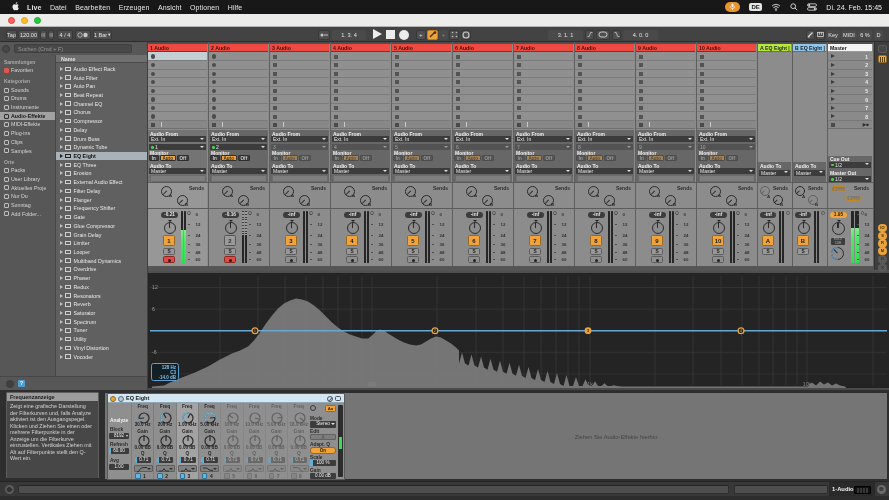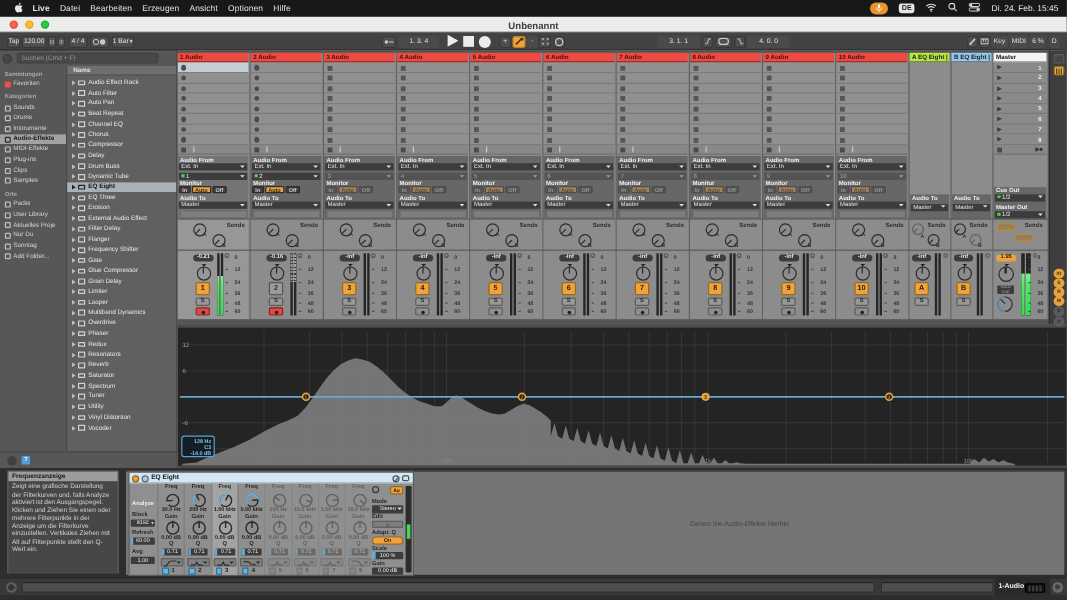--- a/index.html
+++ b/index.html
@@ -211,21 +211,20 @@
           <circle cx="7.8" cy="5.9" r="1" fill="#e0e0e0"></circle>
         </svg></span>
     <span class="clock">Di. 24. Feb.  15:45</span>
   </span>
 </div>
 
 <div id="titlebar" class="abs">
   <span class="tl t-red"></span>
   <span class="tl t-yel"></span>
   <span class="tl t-grn"></span>
-  <span class="wtitle">Unbenannt</span>
 </div>
 
 <div id="toolbar" class="abs">
     <div class="tb-box " style="left: 6px; width: 11px;">Tap</div>
     <div class="tb-box " style="left: 18px; width: 21px;">120.00</div>
     <div class="tb-box " style="left: 40px; width: 6.5px;">
       <svg width="5" height="6" viewBox="0 0 5 6">
         <path d="M1 1v4M2.5 1v4M4 1v4" stroke="#b9b9b9" stroke-width="0.6"></path>
       </svg>
     </div>

